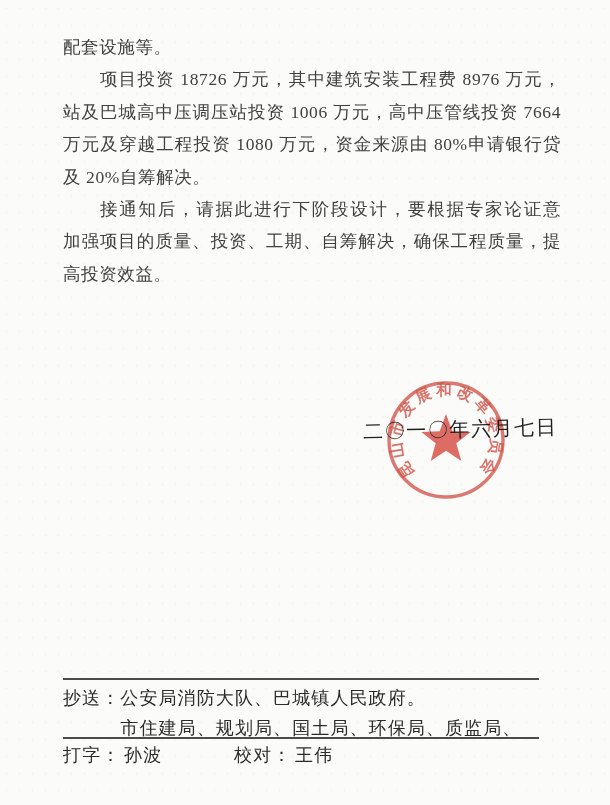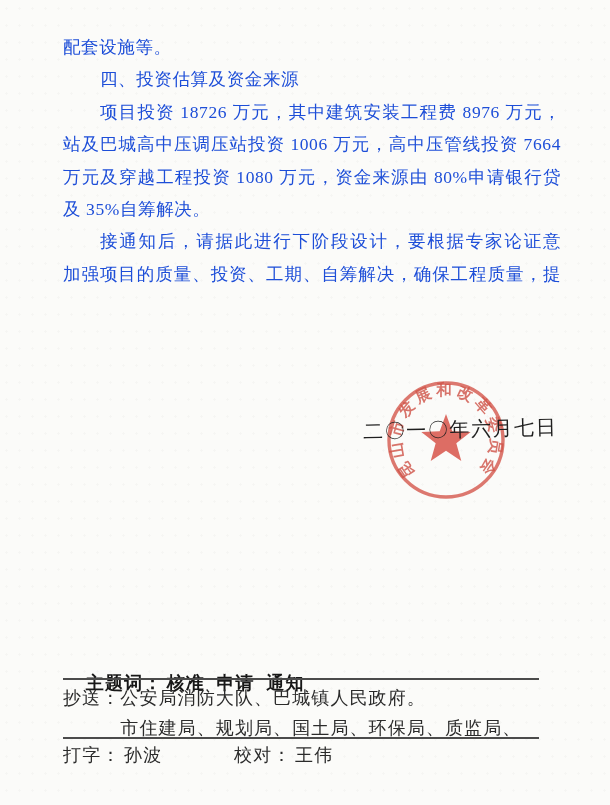--- a/index.html
+++ b/index.html
@@ -11,21 +11,21 @@
     font-family:"Liberation Serif","DejaVu Serif",serif;
     color:#2e2e2e;
     position:relative;overflow:hidden;
   }
   .page{position:absolute;inset:0;}
 
   
   .body-text{
     position:absolute;left:63px;top:31px;width:498px;
     font-size:17.5px;line-height:32.4px;letter-spacing:0.6px;
-    color:#1d4ed8;
+    color:#404040;
   }
   .line{height:32.4px;overflow:hidden;}
   .line.indent{padding-left:37px;}
   .line.justify{text-align:justify;text-align-last:justify;}
 
   
   .seal-wrap{position:absolute;left:370px;top:364px;width:152px;height:152px;pointer-events:none;}
   .seal-wrap svg{display:block;}
 
   
@@ -60,47 +60,44 @@
   .print-copies{left:418px;}
   .print-item .val{margin-left:3px;}
 </style>
 </head>
 <body>
 
 <div class="page">
 
   <div class="body-text">
     <div class="line">配套设施等。</div>
-    <div class="line indent">四、投资估算及资金来源</div>
     <div class="line indent justify">项目投资 18726 万元，其中建筑安装工程费 8976 万元，门</div>
     <div class="line justify">站及巴城高中压调压站投资 1006 万元，高中压管线投资 7664</div>
     <div class="line justify">万元及穿越工程投资 1080 万元，资金来源由 80%申请银行贷款</div>
-    <div class="line">及 35%自筹解决。</div>
+    <div class="line">及 20%自筹解决。</div>
     <div class="line indent justify">接通知后，请据此进行下阶段设计，要根据专家论证意见，</div>
     <div class="line justify">加强项目的质量、投资、工期、自筹解决，确保工程质量，提</div>
+    <div class="line">高投资效益。</div>
   </div>
 
   <div class="seal-wrap">
     <svg width="152" height="152" viewBox="0 0 152 152">
       <defs>
         <path id="sealArc" d="M 47.1 110.5 A 45 45 0 1 1 104.9 110.5" fill="none"></path>
       </defs>
       <circle cx="76" cy="76" r="57" fill="none" stroke="#d5584c" stroke-width="3.4" opacity="0.8"></circle>
       <path d="M76,50 L82.3,67.3 L100.7,68 L86.3,79.3 L91.3,97 L76,86.8 L60.7,97 L65.7,79.3 L51.3,68 L69.7,67.3 Z" fill="#d7544a" opacity="0.85"></path>
       <text font-size="15.5" font-weight="bold" letter-spacing="4" fill="#d0564b" opacity="0.82" font-family="Liberation Serif, DejaVu Serif, serif">
         <textPath href="#sealArc" startOffset="50%" text-anchor="middle">昆山市发展和改革委员会</textPath>
       </text>
     </svg>
   </div>
 
   <div class="doc-date">二〇一〇年六月七日</div>
 
-  <div class="subject-row">
-    <span>主题词：</span><span class="subject-words">核准  申请  通知</span>
-  </div>
 
   <div class="rule rule-1"></div>
 
   <div class="cc-row">
     <span class="cc-label">抄送：</span>
     <div class="cc-lines">
       <div>公安局消防大队、巴城镇人民政府。</div>
       <div>市住建局、规划局、国土局、环保局、质监局、</div>
     </div>
   </div>

